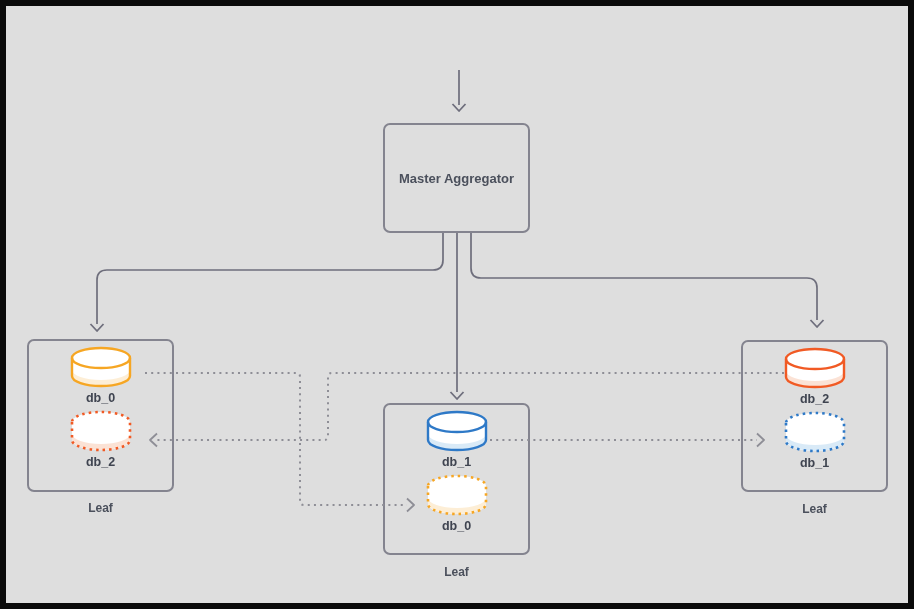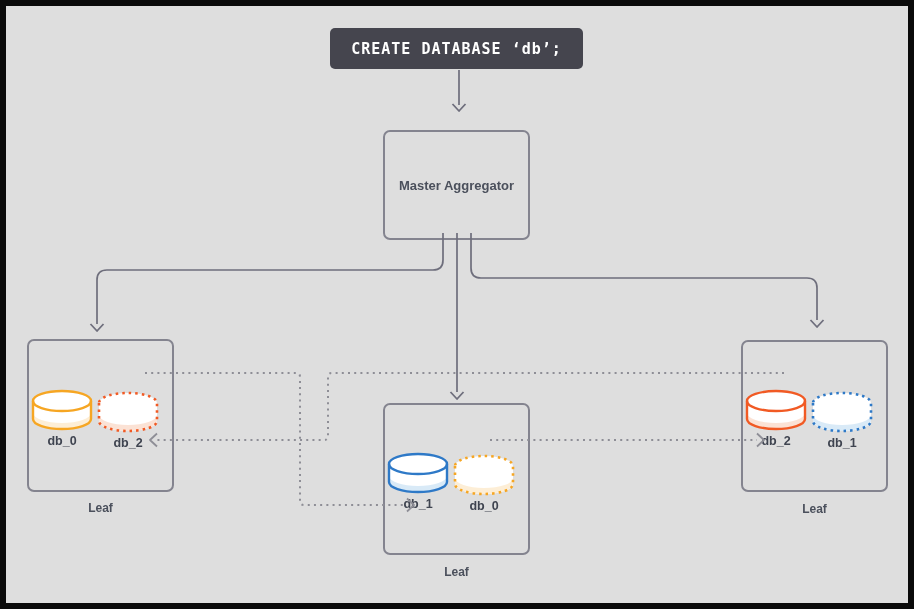--- a/index.html
+++ b/index.html
@@ -21,24 +21,24 @@
     color:var(--cmd_text,#fff);
     font-family:"DejaVu Sans Mono","Liberation Mono",monospace;
     font-weight:bold;font-size:15px;letter-spacing:1px;white-space:nowrap;
   }
 
   
   .box{
     position:absolute;border:2px solid var(--box_border,#84848f);
     border-radius:7px;background:transparent;box-sizing:border-box;z-index:1;
   }
-  .master{left:383px;top:130px;width:147px;height:110px;display:flex;align-items:center;justify-content:center;}
+  .master{left:383px;top:123px;width:147px;height:110px;display:flex;align-items:center;justify-content:center;}
   .master-label{font-size:13px;font-weight:bold;color:var(--title_label,#4b505c);}
 
-  .leaf{display:flex;align-items:center;padding-top:4px;}
+  .leaf{display:flex;flex-direction:column;align-items:center;padding-top:4px;}
   .leaf-left{left:27px;top:339px;width:147px;height:153px;}
   .leaf-mid{left:383px;top:403px;width:147px;height:152px;}
   .leaf-right{left:741px;top:340px;width:147px;height:152px;}
 
   .db-item{display:flex;flex-direction:column;align-items:center;}
   .db-item + .db-item{margin-top:4px;}
   .db-label{font-size:12.5px;font-weight:bold;color:var(--label,#3f4450);line-height:14px;margin-top:0;}
 
   .leaf-title{
     position:absolute;width:147px;text-align:center;
@@ -66,23 +66,20 @@
   .s{fill:none;stroke:var(--line,#6e6e7c);stroke-width:1.7;}
   .d{fill:none;stroke:var(--dot,#8e8e96);stroke-width:2;stroke-dasharray:2 4.2;}
   .ah{fill:none;stroke:var(--line,#6e6e7c);stroke-width:1.8;stroke-linejoin:round;}
   .ahd{fill:none;stroke:var(--dot,#8e8e96);stroke-width:1.8;stroke-linejoin:round;}
 </style>
 </head>
 <body>
 
 <div class="canvas">
 
-  <div class="cmd-box">
-    <span>CREATE DATABASE ‘db’;</span>
-  </div>
 
   <div class="box master">
     <span class="master-label">Master Aggregator</span>
   </div>
 
   <svg class="overlay" width="914" height="609" viewBox="0 0 914 609">
 
     <path class="s" d="M459 70 L459 105"></path>
     <polyline class="ah" points="452.5,104 459,111 465.5,104"></polyline>
 

